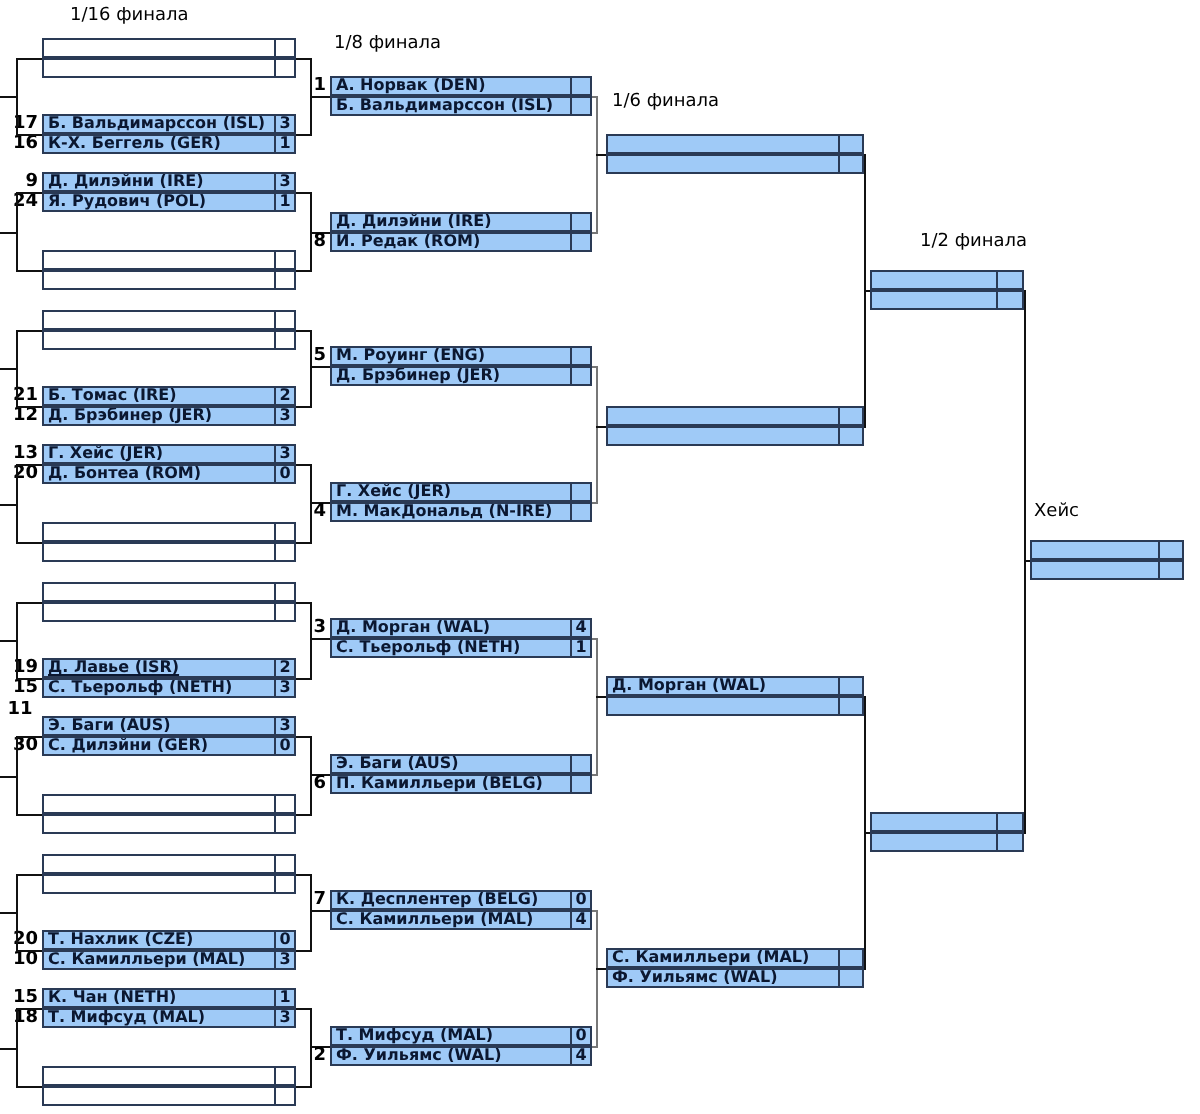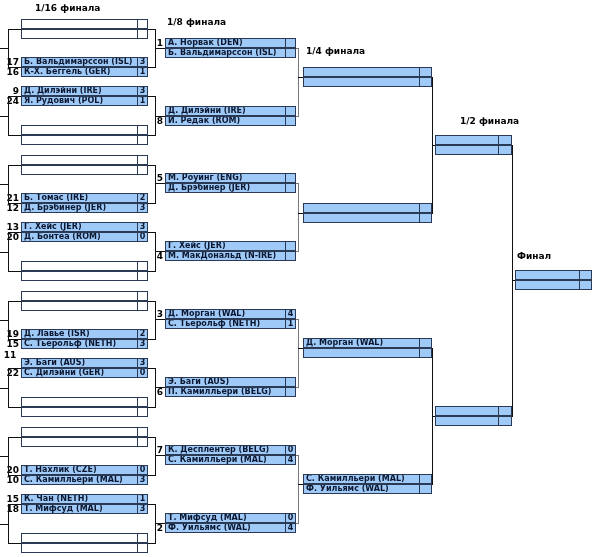--- a/index.html
+++ b/index.html
@@ -1,38 +1,38 @@
 <!DOCTYPE html>
 <html><head>
 <meta charset="utf-8">
 <style>
   html,body{margin:0;padding:0;background:#fff;}
   body{width:600px;height:557px;position:relative;overflow:hidden;font-family:"DejaVu Sans",sans-serif;}
-  .title{position:absolute;font-size:9px;font-weight:bold;color:#000;white-space:nowrap;}
+  .title{position:absolute;font-size:9px;font-weight:normal;color:#000;white-space:nowrap;}
   .box{position:absolute;height:20px;box-sizing:border-box;}
   .row{position:absolute;left:0;right:0;height:10px;box-sizing:border-box;}
   .row.top{top:0;}
   .row.bot{top:10px;}
   .name,.score{position:absolute;top:0;height:10px;box-sizing:border-box;border:1px solid #2a3a55;font-size:8px;line-height:8px;font-weight:bold;color:#0b1730;white-space:nowrap;overflow:hidden;padding-left:2px;}
   .score{text-align:center;padding-left:0;}
   .filled .name,.filled .score{background:#9fcaf7;}
   .empty .name,.empty .score{background:#fff;}
   .seed{position:absolute;font-size:9px;font-weight:bold;color:#000;text-align:right;width:18px;line-height:10px;}
   .ln{position:absolute;background:#111;}
   .lg{position:absolute;background:#777;}
 </style>
 </head>
 <body>
 
 <div id="bracket">
   <div class="title" style="left:35px;top:3px;">1/16 финала</div>
   <div class="title" style="left:167px;top:17px;">1/8 финала</div>
-  <div class="title" style="left:306px;top:46px;">1/4 финала</div>
+  <div class="title" style="left:306px;top:46px;">1/6 финала</div>
   <div class="title" style="left:460px;top:116px;">1/2 финала</div>
-  <div class="title" style="left:517px;top:251px;">Финал</div>
+  <div class="title" style="left:517px;top:251px;">Хейс</div>
 <div class="box empty" style="left:21px;top:19px;width:127px;">
       <div class="row top">
         <div class="name" style="left:0;width:117px;"></div>
         <div class="score" style="left:116px;width:11px;"></div>
       </div>
       <div class="row bot">
         <div class="name" style="left:0;width:117px;"></div>
         <div class="score" style="left:116px;width:11px;"></div>
       </div>
     </div>
@@ -119,42 +119,42 @@
         <div class="name" style="left:0;width:117px;"></div>
         <div class="score" style="left:116px;width:11px;"></div>
       </div>
       <div class="row bot">
         <div class="name" style="left:0;width:117px;"></div>
         <div class="score" style="left:116px;width:11px;"></div>
       </div>
     </div>
     <div class="box filled" style="left:21px;top:329px;width:127px;">
       <div class="row top">
-        <div class="name" style="left:0;width:117px;">Д. Лавье (ISR)</div>
+        <div class="name" style="left:0;width:117px;text-decoration:underline;">Д. Лавье (ISR)</div>
         <div class="score" style="left:116px;width:11px;">2</div>
       </div>
       <div class="row bot">
         <div class="name" style="left:0;width:117px;">С. Тьерольф (NETH)</div>
         <div class="score" style="left:116px;width:11px;">3</div>
       </div>
     </div>
     <div class="seed" style="left:1px;top:329px;">19</div>
     <div class="seed" style="left:1px;top:339px;">15</div>
     <div class="box filled" style="left:21px;top:358px;width:127px;">
       <div class="row top">
         <div class="name" style="left:0;width:117px;">Э. Баги (AUS)</div>
         <div class="score" style="left:116px;width:11px;">3</div>
       </div>
       <div class="row bot">
         <div class="name" style="left:0;width:117px;">С. Дилэйни (GER)</div>
         <div class="score" style="left:116px;width:11px;">0</div>
       </div>
     </div>
     <div class="seed" style="left:1px;top:350px;text-align:center;">11</div>
-    <div class="seed" style="left:1px;top:368px;">22</div>
+    <div class="seed" style="left:1px;top:368px;">30</div>
     <div class="box empty" style="left:21px;top:397px;width:127px;">
       <div class="row top">
         <div class="name" style="left:0;width:117px;"></div>
         <div class="score" style="left:116px;width:11px;"></div>
       </div>
       <div class="row bot">
         <div class="name" style="left:0;width:117px;"></div>
         <div class="score" style="left:116px;width:11px;"></div>
       </div>
     </div>

